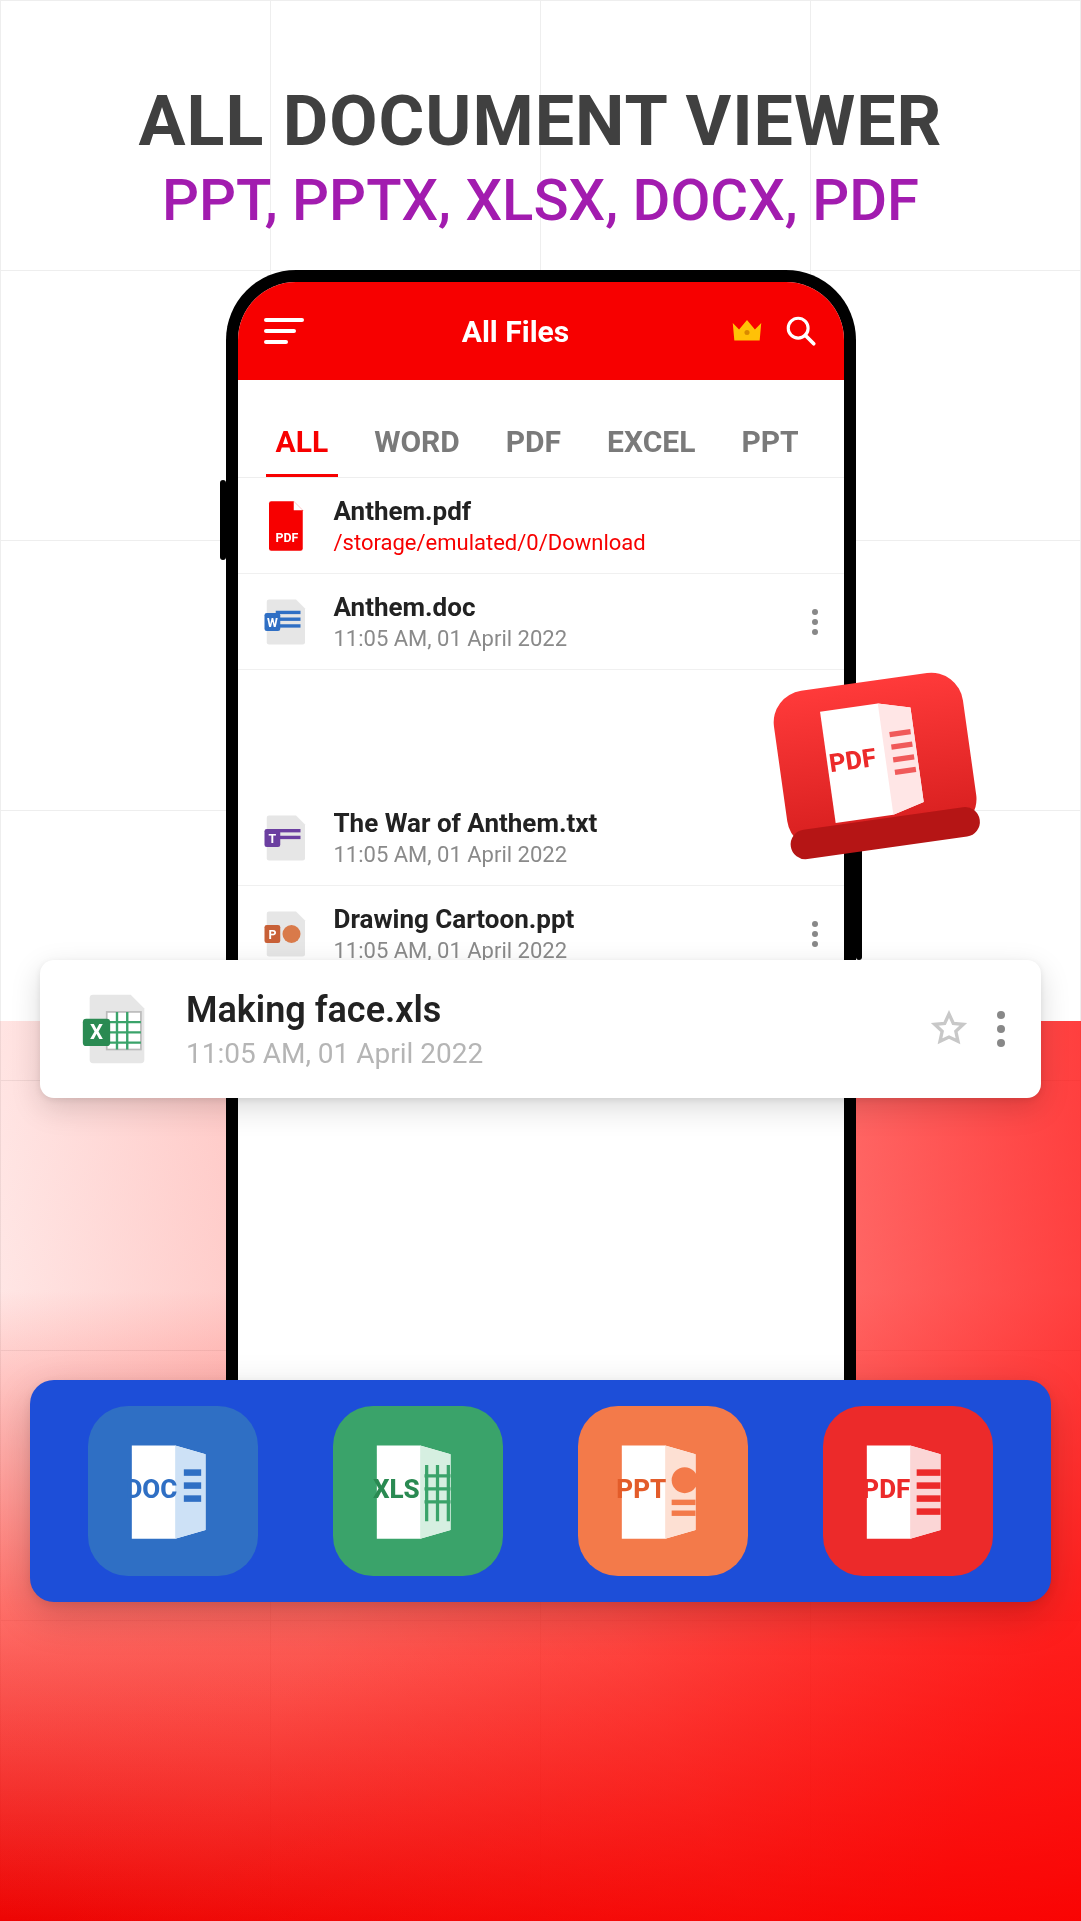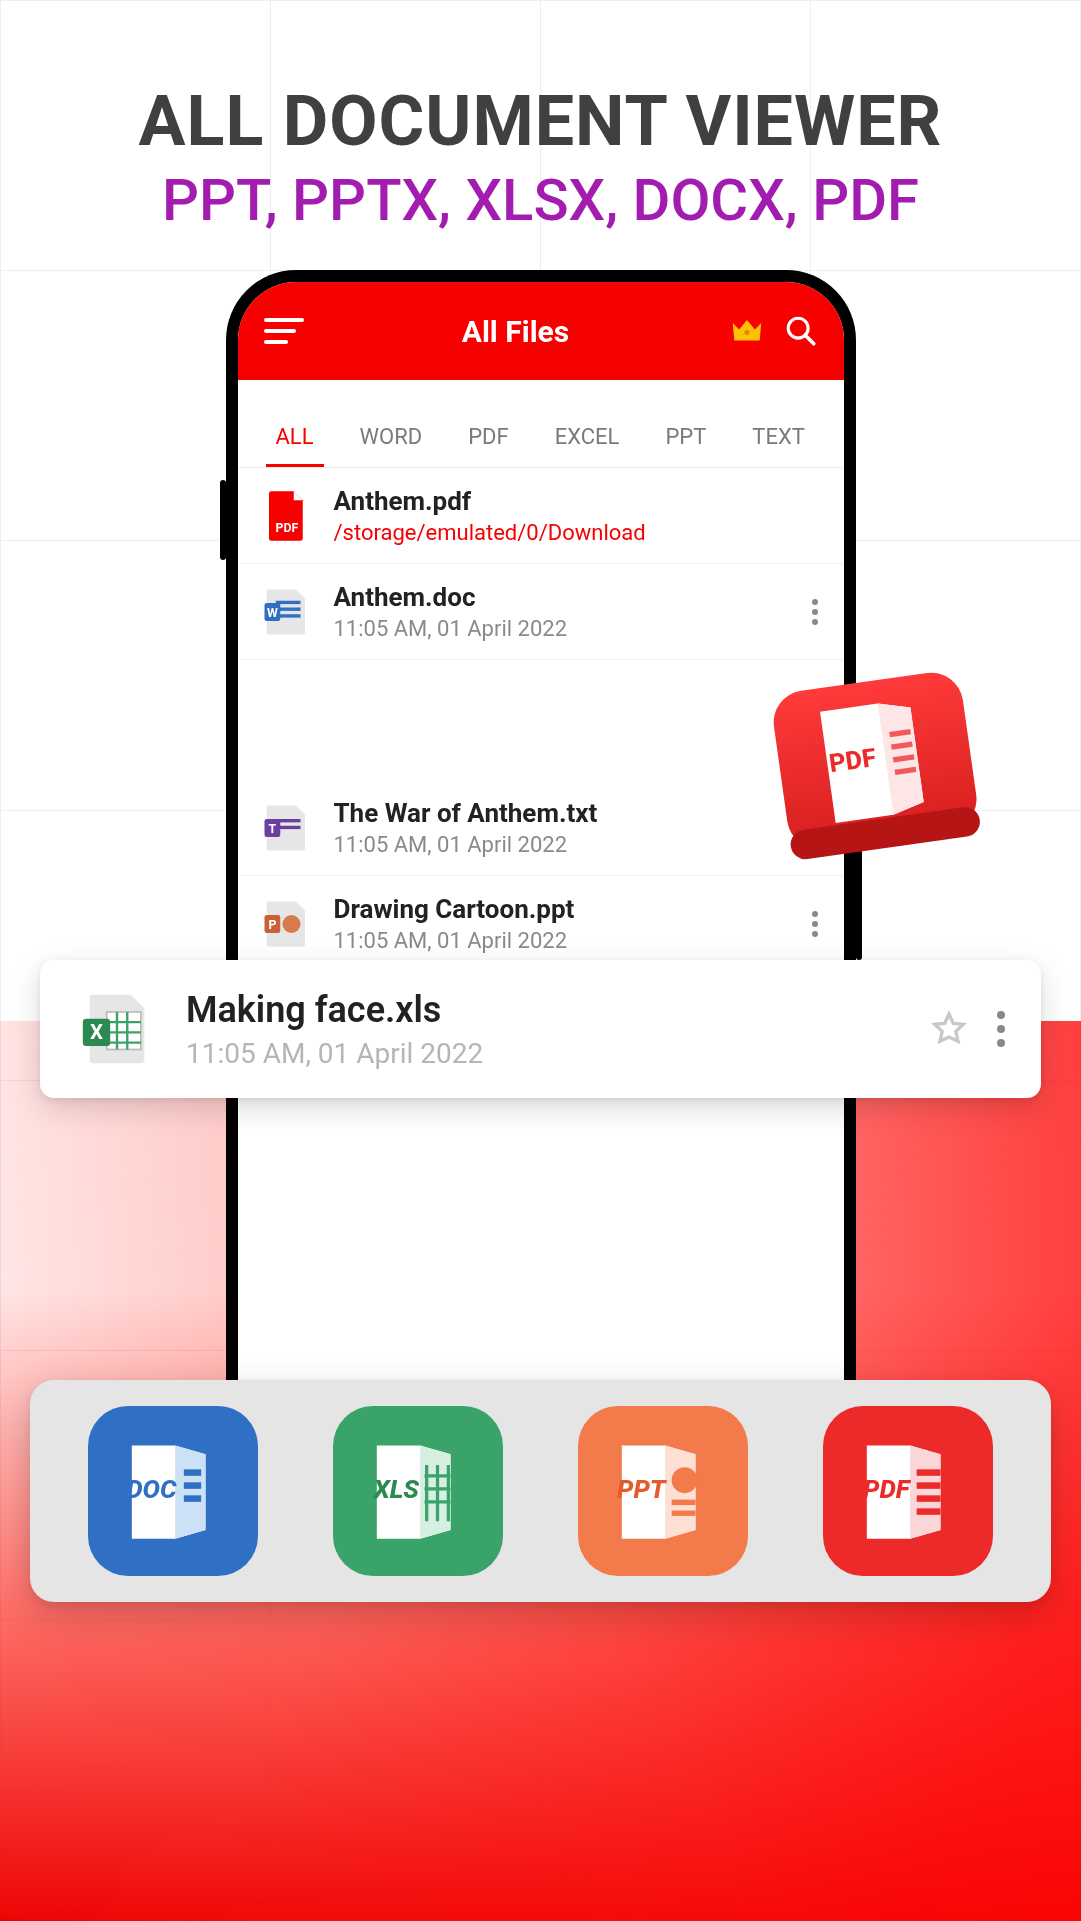--- a/index.html
+++ b/index.html
@@ -51,21 +51,21 @@
 .menu-icon span { display:block; height:4px; background:#fff; border-radius:2px; }
 .menu-icon span:nth-child(1){width:40px;}
 .menu-icon span:nth-child(2){width:32px;}
 .menu-icon span:nth-child(3){width:24px;}
 .app-title { flex:1; text-align:center; color:#fff; font-size:30px; font-weight:700; }
 .crown-icon { width:38px; height:38px; }
 .search-icon { width:34px; height:34px; }
 
 
 .tabs { display:flex; padding:44px 30px 18px; border-bottom:1px solid #eee; }
-.tab { font-size:22px; font-weight:400; color:#7a7a7a; padding:0 8px; margin-right:30px; }
+.tab { font-size:30px; font-weight:700; color:#7a7a7a; padding:0 8px; margin-right:30px; }
 .tab.active { color:#f70000; position:relative; }
 .tab.active::after { content:""; position:absolute; left:-2px; right:-2px; bottom:-18px; height:3px; background:#f70000; }
 
 
 .list { flex:1; overflow:hidden; background:#fff; }
 .row { display:flex; align-items:center; padding:18px 26px 18px 20px; border-bottom:1px solid #f0f0f0; position:relative; }
 .row.sel .fname { color:#222; }
 .row .ficon { width:58px; height:58px; display:flex; align-items:center; justify-content:center; }
 .row .ftext { flex:1; margin-left:18px; }
 .row .fname { font-size:26px; font-weight:700; color:#222; }
@@ -99,23 +99,23 @@
 
 
 .bottom-nav { height:130px; display:flex; align-items:flex-end; padding:0 18px 18px; background:#fff; border-top:1px solid #eee; }
 .nav-item { flex:1; display:flex; flex-direction:column; align-items:center; gap:6px; color:#b5b5b5; font-size:16px; }
 .nav-item.active { color:#f70000; }
 .nav-item .nicon { width:40px; height:40px; }
 
 
 .icon-strip {
   position:absolute; left:30px; right:30px; top:1380px; z-index:9;
-  background:#e5e5e5; border-radius:24px;
+  background:#1d4ed8; border-radius:24px;
   box-shadow:0 14px 40px rgba(0,0,0,.18), 0 3px 10px rgba(0,0,0,.08);
-  display:flex; justify-content:space-around; align-items:center; padding:26px 20px;font-style:italic;
+  display:flex; justify-content:space-around; align-items:center; padding:26px 20px;
 }
 .strip-tile { width:170px; height:170px; border-radius:40px; display:flex; align-items:center; justify-content:center; position:relative; }
 .strip-tile.doc { background:#2f6fc4; }
 .strip-tile.xls { background:#3aa36a; }
 .strip-tile.ppt { background:#f37a4a; }
 .strip-tile.pdf { background:#ec2a2a; }
 
 
 svg { display:block; }
 </style>

